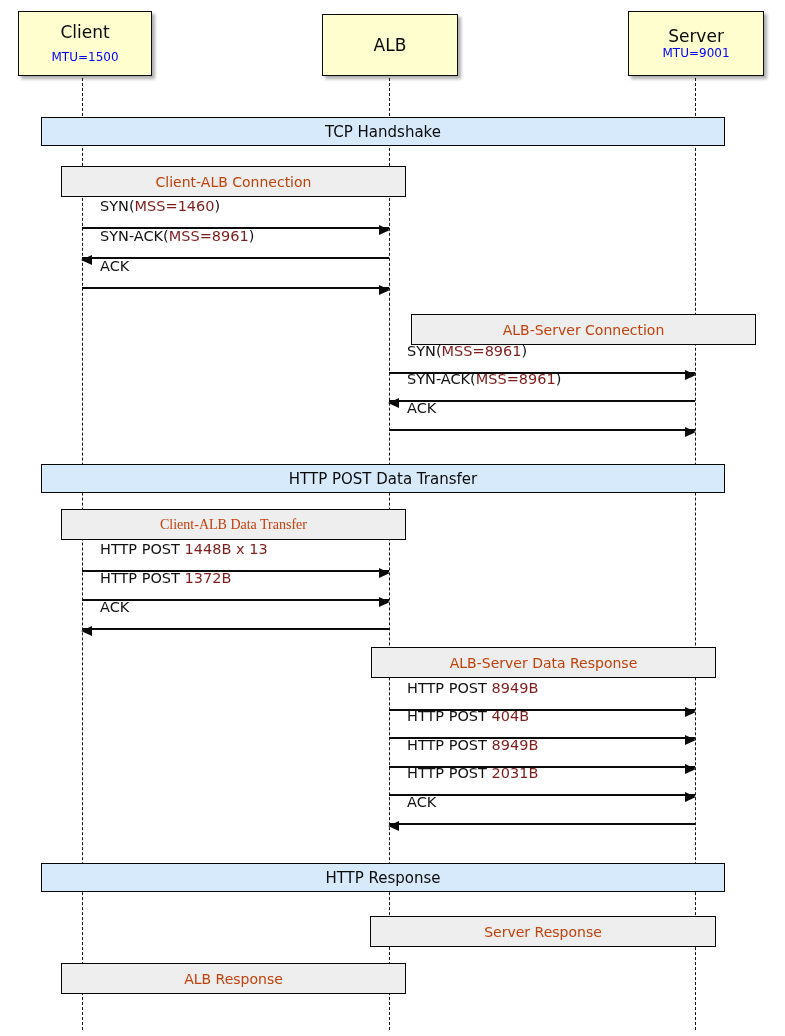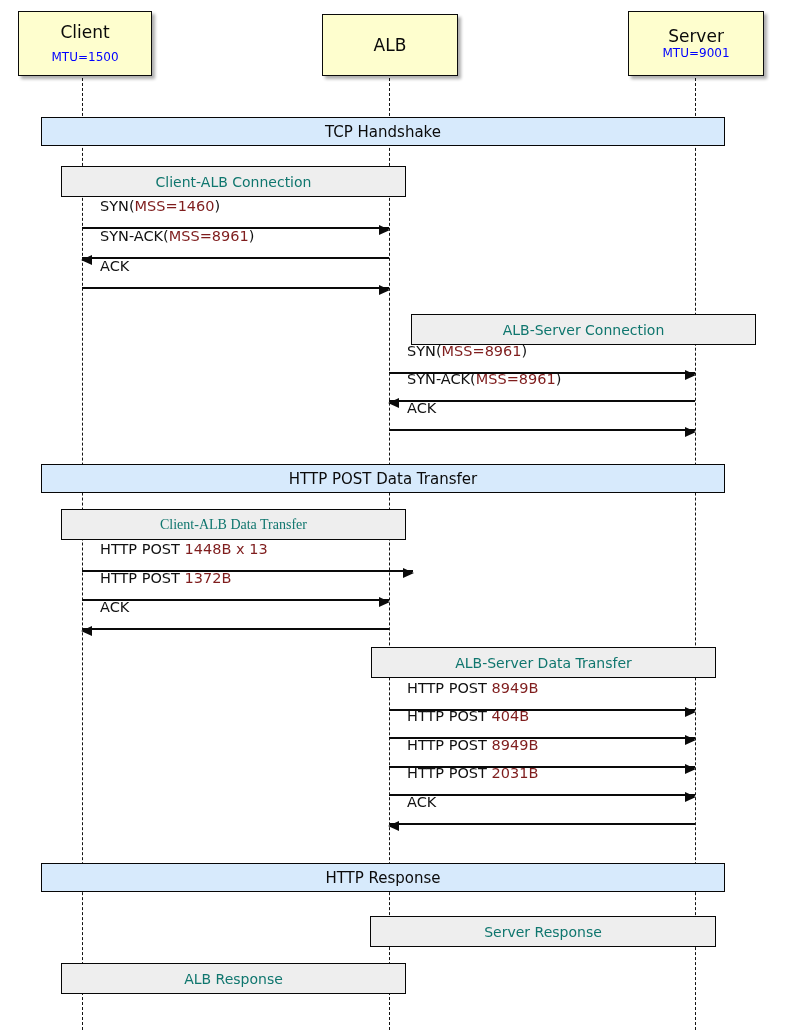--- a/index.html
+++ b/index.html
@@ -65,21 +65,21 @@
   
   .notebox {
     position: absolute;
     box-sizing: border-box;
     background: #eeeeee;
     border: 1.8px solid #060606;
     display: flex;
     align-items: center;
     justify-content: center;
     font-size: 14px;
-    color: #0f766e;
+    color: #c2410c;
   }
 
   
   .msg {
     position: absolute;
     height: 30px;
   }
   .msg .msg-label {
     position: absolute;
     left: 18px;
@@ -155,21 +155,21 @@
       <div class="notebox" style="left: 61px; top: 166px; width: 345px; height: 31px;">
         <span>Client-ALB Connection</span>
       </div>
       <div class="notebox" style="left: 375px; top: 314px; width: 345px; height: 31px; margin-left: 36px;">
         <span>ALB-Server Connection</span>
       </div>
       <div class="notebox" style="left: 61px; top: 509px; width: 345px; height: 31px; font-family: Liberation Serif, serif;">
         <span>Client-ALB Data Transfer</span>
       </div>
       <div class="notebox" style="left: 371px; top: 647px; width: 345px; height: 31px;">
-        <span>ALB-Server Data Transfer</span>
+        <span>ALB-Server Data Response</span>
       </div>
       <div class="notebox" style="left: 370px; top: 916px; width: 346px; height: 31px;">
         <span>Server Response</span>
       </div>
       <div class="notebox" style="left: 61px; top: 963px; width: 345px; height: 31px;">
         <span>ALB Response</span>
       </div>
     </div>
   <div id="message-layer">
       <div class="msg to-right" style="left: 82px; width: 307px; top: 199px;">
@@ -195,21 +195,21 @@
       <div class="msg to-left" style="left: 389px; width: 306px; top: 372px;">
         <div class="msg-label"><span>SYN-ACK(</span><span class="hl">MSS=8961</span><span>)</span></div>
         <div class="msg-line"></div>
         <div class="arrow"></div>
       </div>
       <div class="msg to-right" style="left: 389px; width: 306px; top: 401px;">
         <div class="msg-label"><span>ACK</span></div>
         <div class="msg-line"></div>
         <div class="arrow"></div>
       </div>
-      <div class="msg to-right" style="left: 82px; width: 307px; top: 542px; padding-left: 24px;">
+      <div class="msg to-right" style="left: 82px; width: 307px; top: 542px;">
         <div class="msg-label"><span>HTTP POST </span><span class="hl">1448B x 13</span></div>
         <div class="msg-line"></div>
         <div class="arrow"></div>
       </div>
       <div class="msg to-right" style="left: 82px; width: 307px; top: 571px;">
         <div class="msg-label"><span>HTTP POST </span><span class="hl">1372B</span></div>
         <div class="msg-line"></div>
         <div class="arrow"></div>
       </div>
       <div class="msg to-left" style="left: 82px; width: 307px; top: 600px;">

